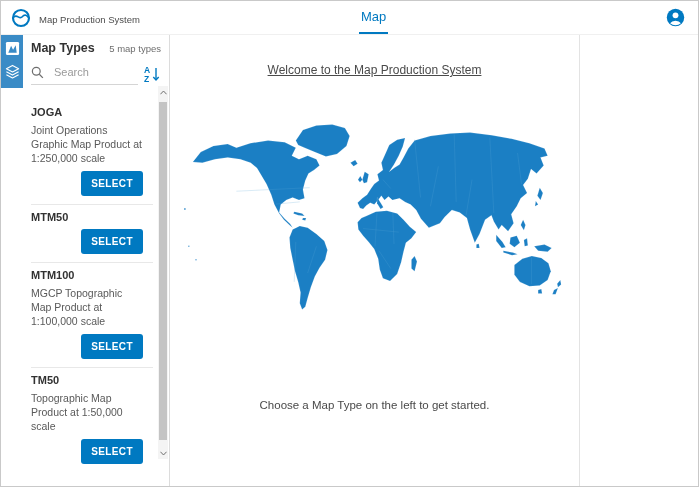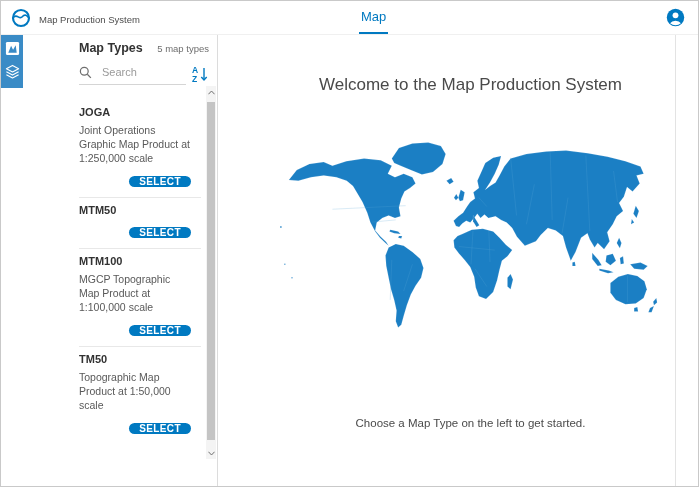--- a/index.html
+++ b/index.html
@@ -11,21 +11,21 @@
   .brand{display:flex;align-items:center;}
   .logo{width:20px;height:20px;flex:none;}
   .brand-title{font-size:15px;color:#4c4c4c;margin-left:8px;white-space:nowrap;}
   .brand-sub{font-size:9.5px;color:#4c4c4c;margin-left:8px;padding-top:4px;white-space:nowrap;}
   .tabs{position:absolute;left:358px;top:0;height:100%;display:flex;align-items:stretch;gap:0;}
   .tab{font-size:13px;color:#0079c1;display:flex;align-items:center;padding:0 2px;
        border-bottom:2px solid transparent;box-sizing:border-box;cursor:pointer;}
   .tab.active{border-bottom-color:#0079c1;}
   .avatar{position:absolute;right:13px;top:7px;width:19px;height:19px;cursor:pointer;}
   
-  .bodyrow{display:flex;height:452px;gap:48px;}
+  .bodyrow{display:flex;height:452px;}
   .rail{width:22px;flex:none;}
   .rail-icons{background:#3a8bc6;display:flex;flex-direction:column;align-items:center;
               gap:8px;padding:6px 0 9px;}
   .rail-btn{width:15px;height:15px;cursor:pointer;}
   
   .sidebar{width:146px;flex:none;border-right:1px solid #dcdcdc;position:relative;
            box-sizing:content-box;background:#fff;}
   .panel-head{display:flex;justify-content:space-between;align-items:baseline;padding:6px 8px 0 8px;}
   .panel-title{font-size:12.5px;font-weight:bold;color:#323232;}
   .panel-count{font-size:9.5px;color:#6e6e6e;}
@@ -34,34 +34,34 @@
               padding:2px 2px 5px 0;}
   .search-box input{border:0;outline:0;width:74px;font-size:11px;color:#333;margin-left:8px;
                     font-family:"Liberation Sans",sans-serif;background:transparent;}
   .search-box input::placeholder{color:#9a9a9a;}
   .sort-btn{margin-left:5px;width:18px;height:18px;cursor:pointer;flex:none;}
   .list{height:375px;overflow:hidden;margin-top:15px;}
   .mt-item{padding:6px 26px 8px 8px;cursor:pointer;}
   .mt-name{font-size:11px;font-weight:bold;color:#323232;}
   .mt-desc{font-size:10.5px;line-height:14px;color:#595959;margin-top:5px;}
   .mt-btnrow{text-align:right;margin-top:6px;}
-  .select-btn{background:#0079c1;color:#fff;border:0;border-radius:8px;font-size:10px;
-              font-weight:bold;letter-spacing:.4px;padding:0 10px;cursor:pointer;
+  .select-btn{background:#0079c1;color:#fff;border:0;border-radius:3px;font-size:10px;
+              font-weight:bold;letter-spacing:.4px;padding:7px 10px;cursor:pointer;
               font-family:"Liberation Sans",sans-serif;}
   .divider{border-top:1px solid #e8e8e8;margin:0 16px 0 8px;}
   
   .sb{position:absolute;top:51px;right:1px;width:10px;height:373px;background:#f4f4f4;}
   .sb-arrow{position:absolute;left:0;width:10px;height:12px;display:flex;align-items:center;
             justify-content:center;cursor:pointer;}
   .sb-up{top:0;} .sb-down{bottom:0;}
   .sb-thumb{position:absolute;left:1px;top:16px;width:8px;height:338px;background:#c4c4c4;cursor:pointer;}
   
   .main{width:410px;flex:none;border-right:1px solid #e3e3e3;box-sizing:border-box;
         text-align:center;padding-top:24px;background:#fff;}
-  .welcome{font-size:17px;font-weight:400;color:#4a4a4a;margin:16px;}
+  .welcome{font-size:12px;font-weight:400;color:#4a4a4a;margin:4px;text-decoration:underline;}
   .worldmap{margin-top:36px;width:396px;height:200px;display:block;margin-left:auto;margin-right:auto;}
   .instruction{font-size:11.5px;color:#4a4a4a;margin:86px 0 0 0;}
   .right-space{flex:1;background:#fff;}
 </style>
 </head>
 <body>
 
 <div class="app">
 
   <div class="topbar">

